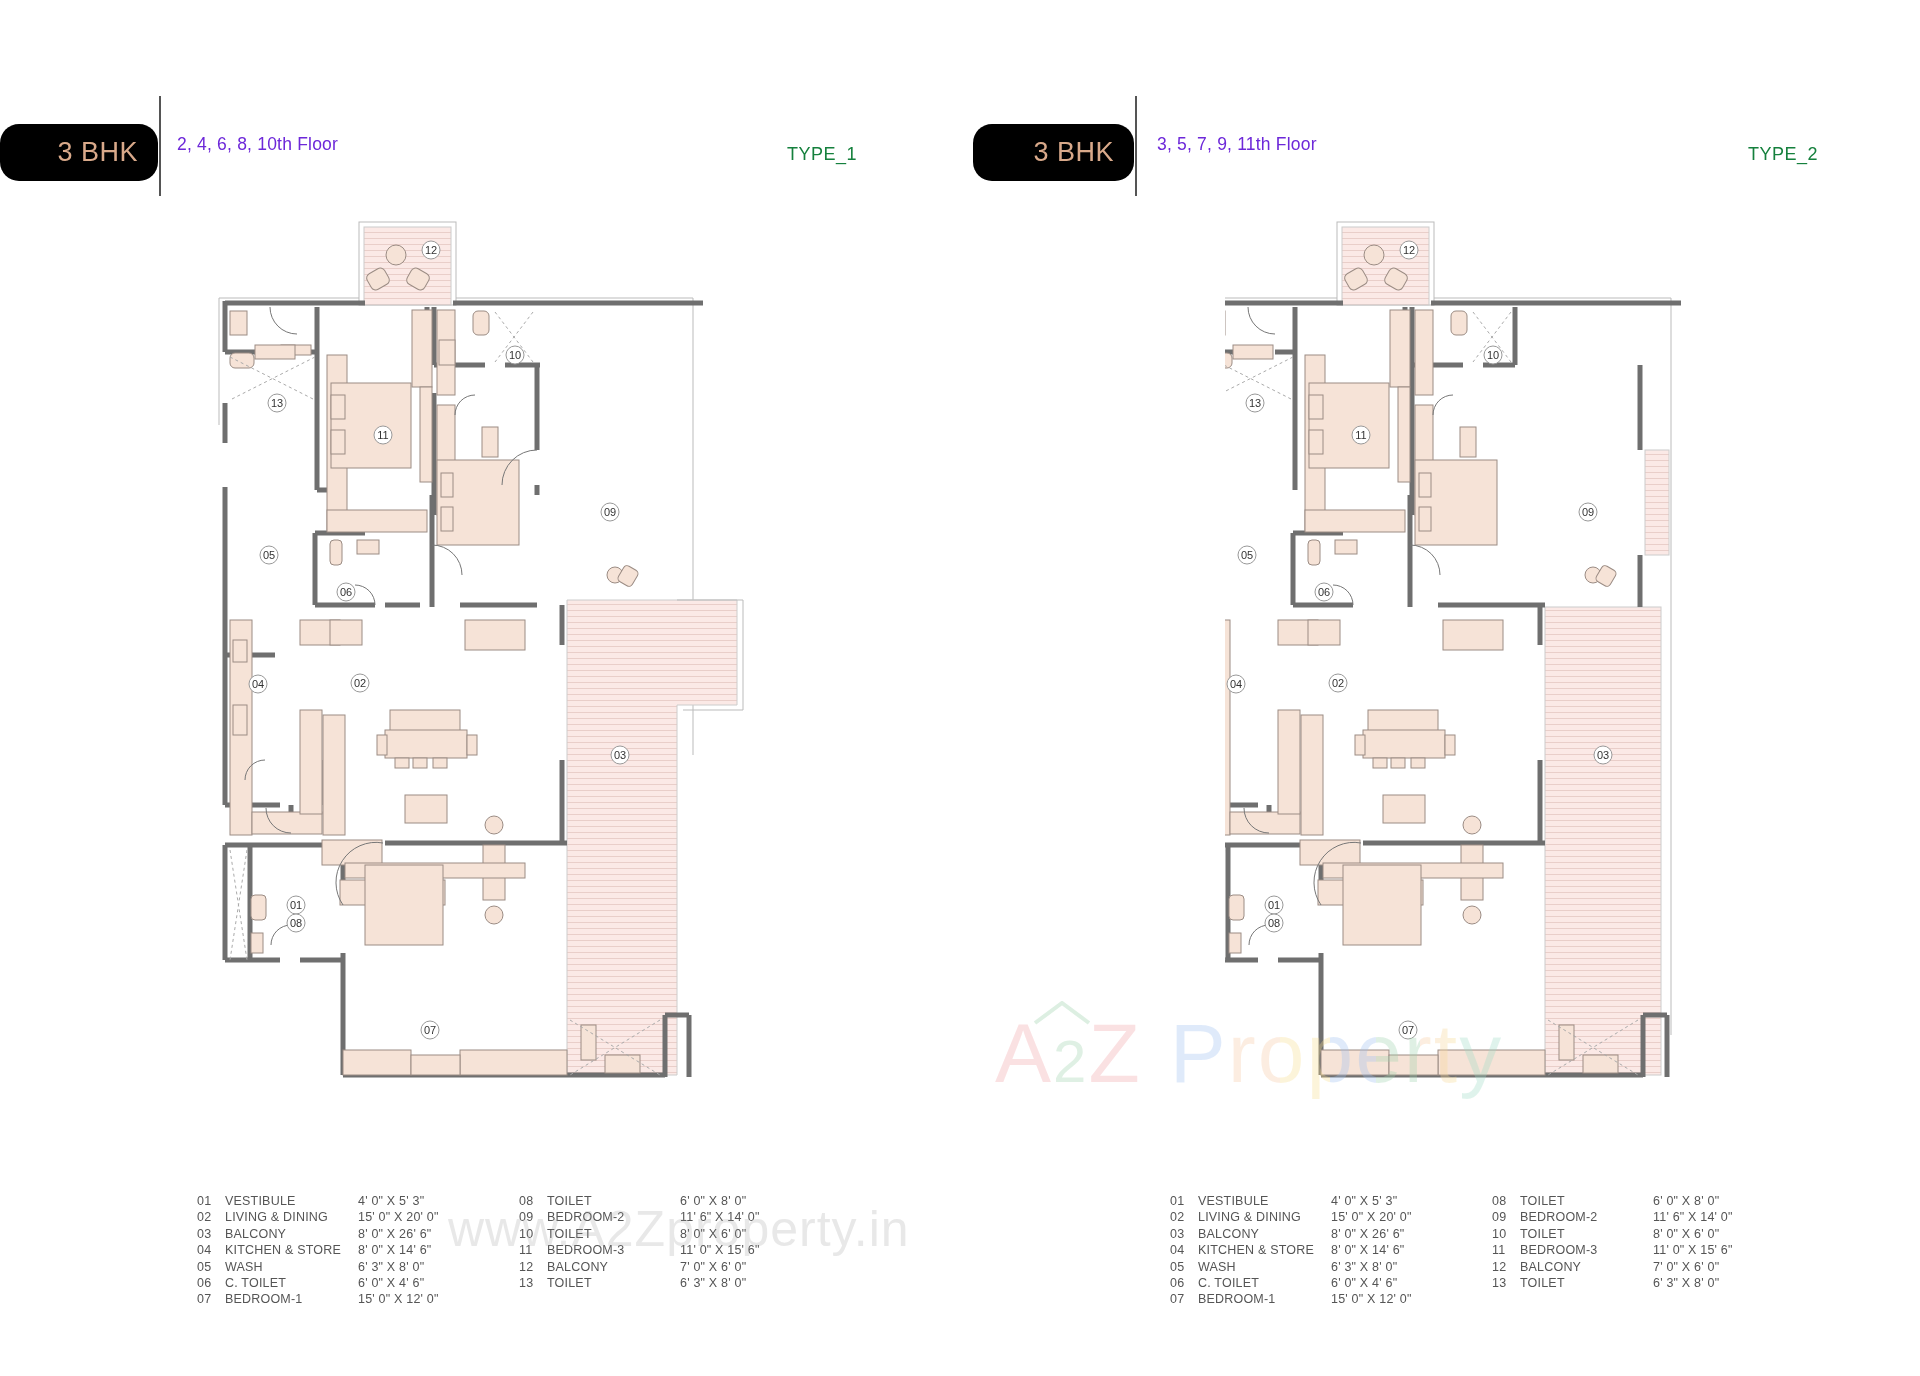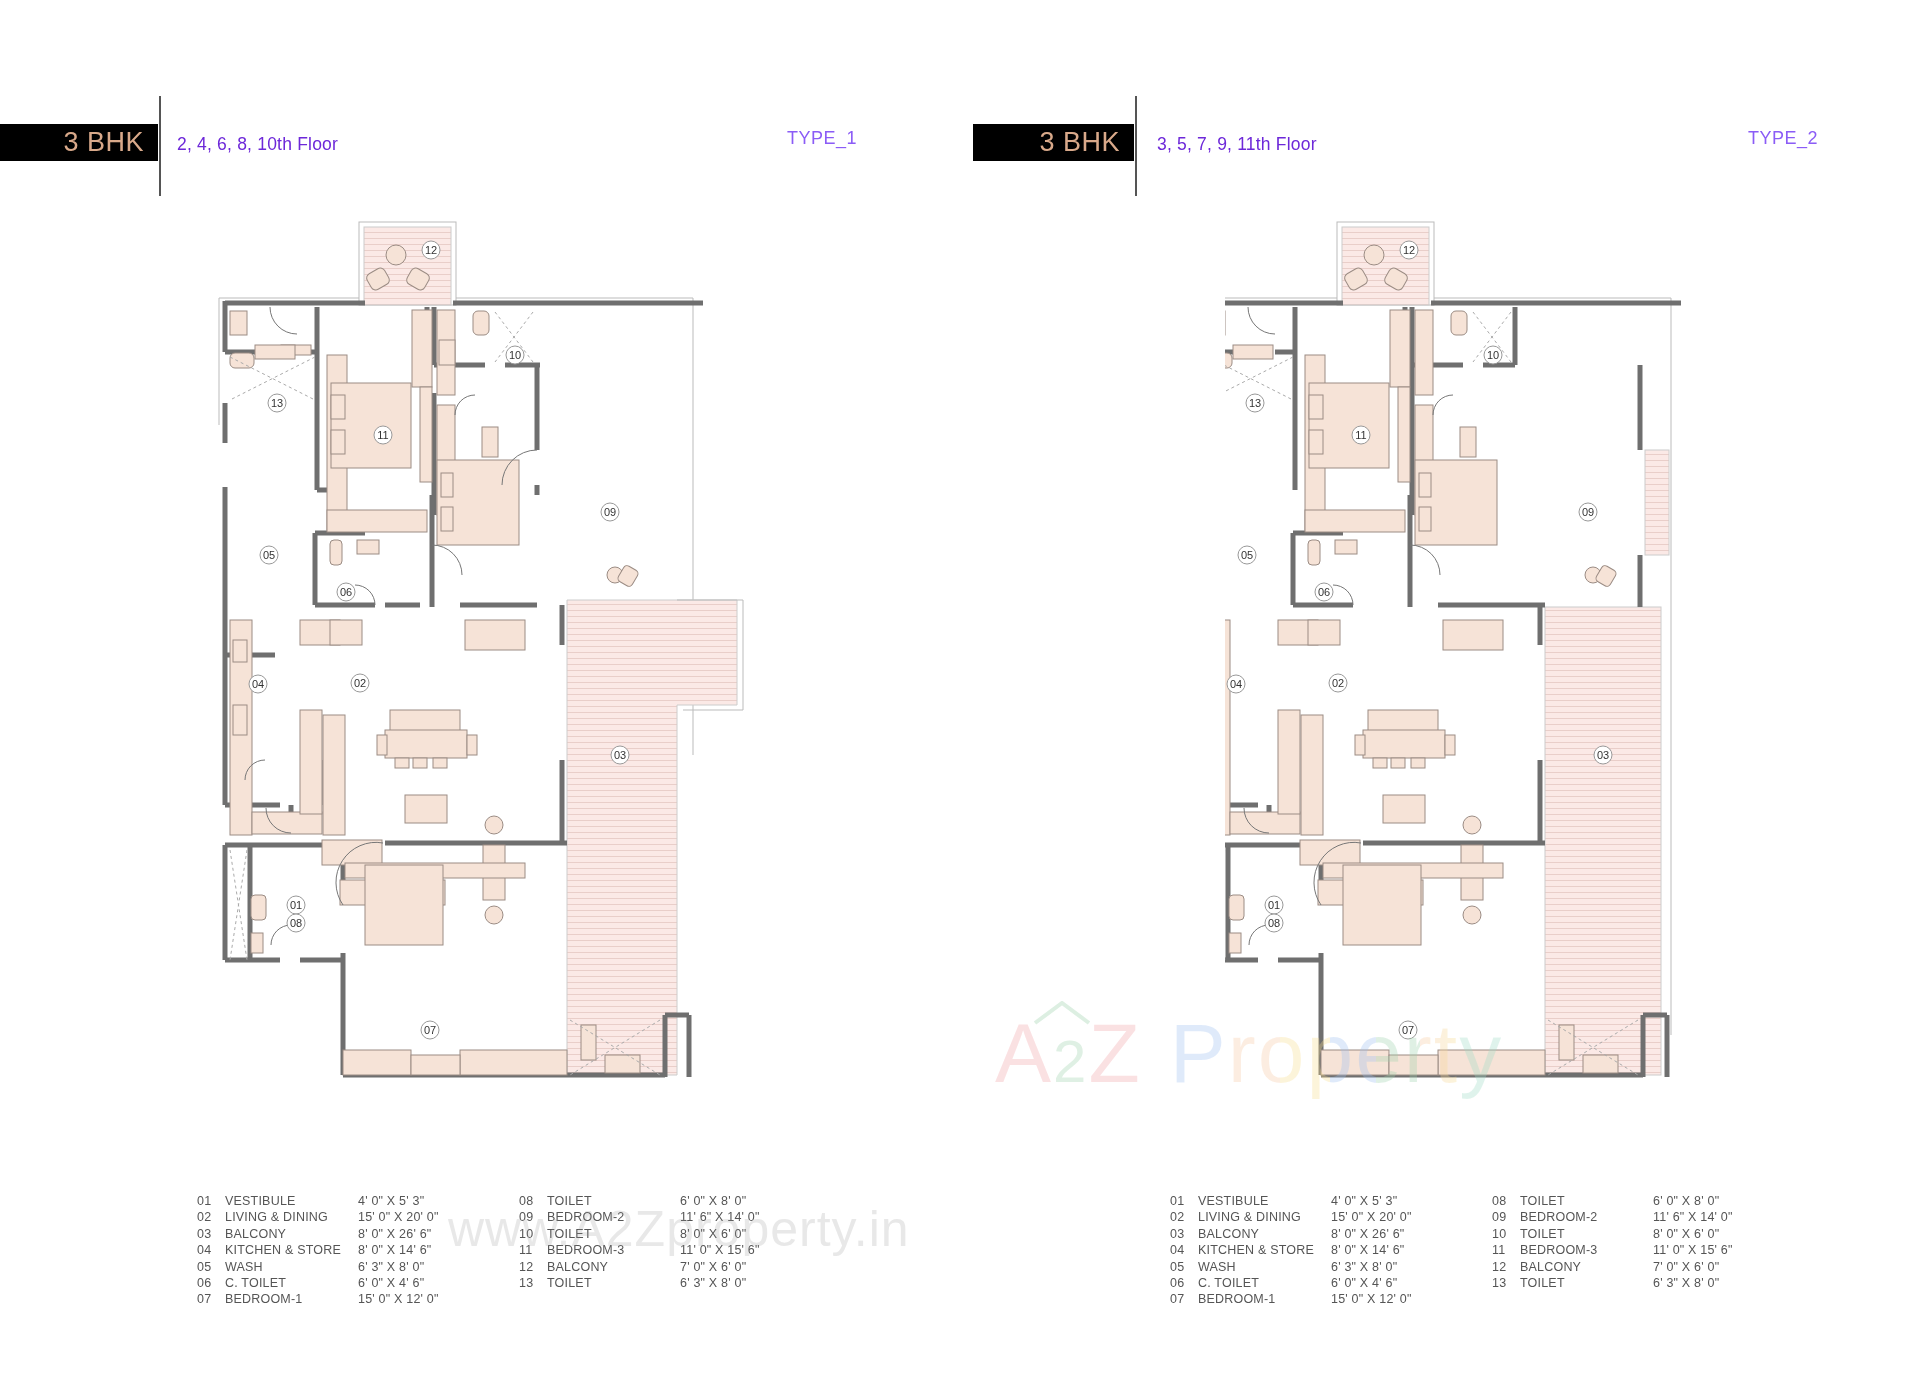--- a/index.html
+++ b/index.html
@@ -1,24 +1,24 @@
 <!DOCTYPE html>
 <html><head>
 <meta charset="utf-8">
 <style>
   html, body { margin:0; padding:0; background:#ffffff; }
   body { width:1920px; height:1376px; position:relative; overflow:hidden;
          font-family:"Liberation Sans", "DejaVu Sans", sans-serif; color:#3a3a3a; }
   .panel { position:absolute; top:0; height:1376px; }
-  .hdr-box { position:absolute; background:#000; height:37px; top:124px;
-             display:flex; align-items:center; justify-content:flex-end; box-sizing:border-box; padding-right:14px; }
+  .hdr-box { position:absolute; background:#000; height:57px; top:124px;
+             display:flex; align-items:center; justify-content:flex-end; box-sizing:border-box; padding-right:20px;border-radius:19px; }
   .hdr-box span { color:#d9a98a; font-size:27px; letter-spacing:0.5px; }
   .hdr-line { position:absolute; width:1.5px; background:#555; top:96px; height:100px; }
   .hdr-sub { position:absolute; top:134px; font-size:17.5px; color:#6d28d9; letter-spacing:0.2px; }
-  .hdr-type { position:absolute; top:128px; font-size:18px; color:#8b5cf6; letter-spacing:0.5px; }
+  .hdr-type { position:absolute; top:144px; font-size:18px; color:#15803d; letter-spacing:0.5px; }
   .plan { position:absolute; }
   .legend { position:absolute; font-size:12.5px; color:#555; line-height:16.4px; letter-spacing:0.2px; }
   .legend .col { position:absolute; top:0; }
   .legend .row { position:relative; height:16.4px; white-space:nowrap; }
   .legend .num { position:absolute; left:0; }
   .legend .name { position:absolute; left:28px; }
   .legend .dim { position:absolute; left:161px; }
   .wm-url { position:absolute; font-size:50px; color:rgba(150,150,150,0.22); letter-spacing:1px; white-space:nowrap; }
   .wm-logo { position:absolute; font-size:84px; font-weight:normal; white-space:nowrap; letter-spacing:2px; }
   .wm-logo span { opacity:0.32; }

